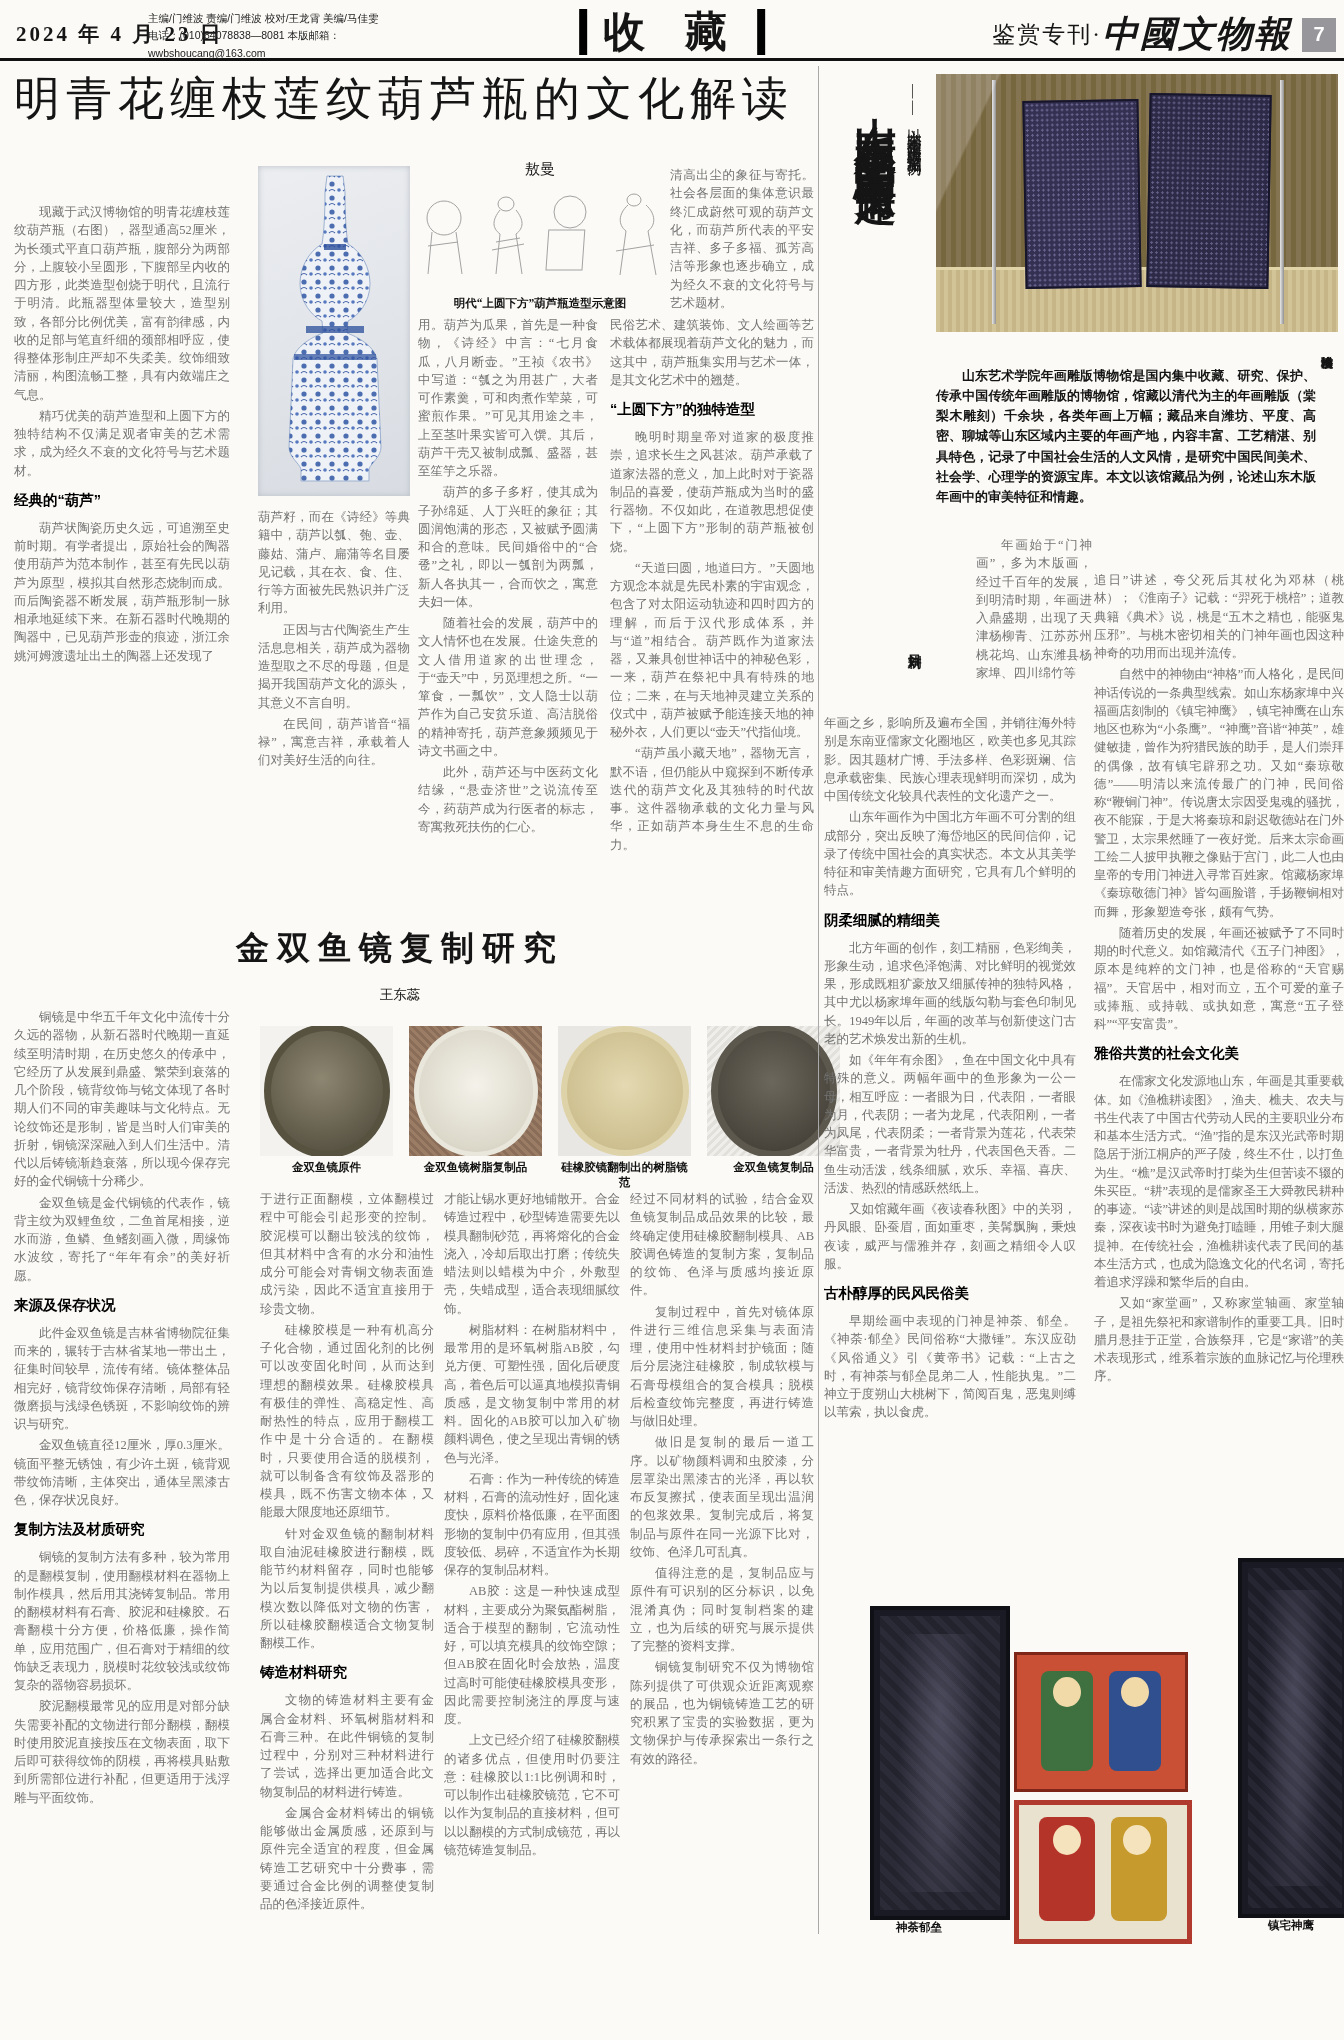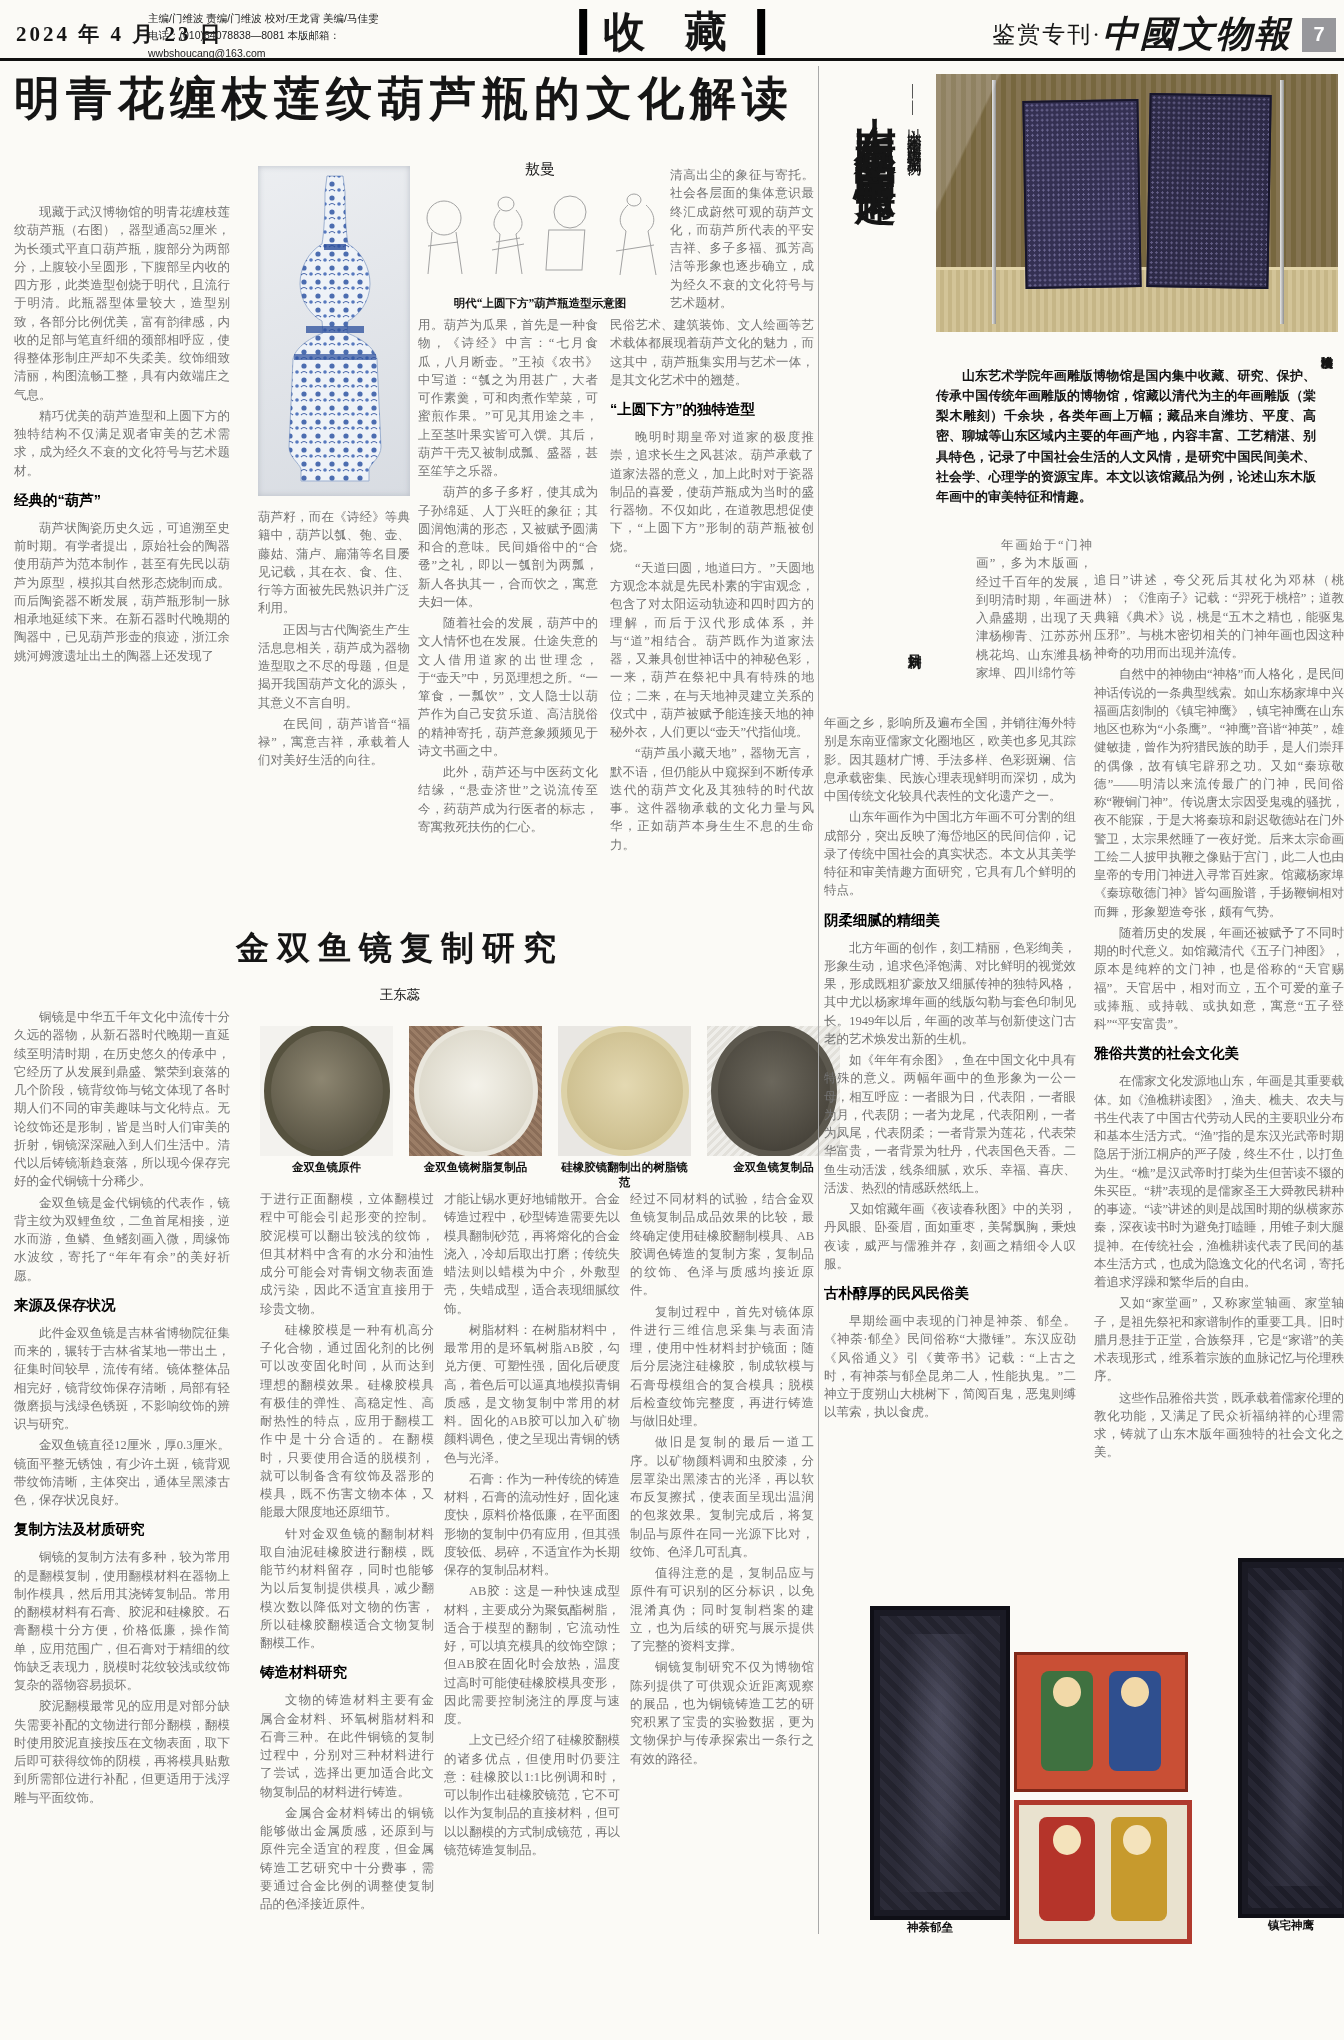--- a/index.html
+++ b/index.html
@@ -22,21 +22,21 @@
   .col{position:absolute;overflow:hidden}
   .para{font-size:12.5px;line-height:1.46;text-align:justify;text-indent:2em;margin:0 0 3px;color:#737373}
   .para.noindent{text-indent:0}
   .subhead{font-size:14.5px;font-weight:bold;margin:11px 0 9px;color:#000;
            font-family:"Liberation Sans","DejaVu Sans",sans-serif}
   .caption{font-size:11.5px;font-weight:bold;text-align:center;color:#111;
            font-family:Liberation Serif, serif}
   .vtext{writing-mode:vertical-rl}
   
   #article1{position:absolute;left:14px;top:68px;width:800px;height:848px}
-  .a1-title{position:absolute;left:0;top:0;width:800px;font-size:46px;font-weight:bold;letter-spacing:6px;white-space:nowrap}
+  .a1-title{position:absolute;left:0;top:0;width:800px;font-size:46px;font-weight:normal;letter-spacing:6px;white-space:nowrap}
   .a1-byline{position:absolute;left:404px;top:92px;width:244px;text-align:center;font-size:15px}
   .vase-fig{position:absolute;left:244px;top:98px;width:152px;height:330px;
             background:linear-gradient(160deg,#eceef1,#d8dce2);box-shadow:inset 0 0 6px #b9bec6}
   .draw-fig{position:absolute;left:404px;top:116px;width:244px;height:108px}
   .draw-cap{position:absolute;left:404px;top:228px;width:244px}
   
   #article2{position:absolute;left:14px;top:916px;width:800px;height:1018px}
   .a2-title{position:absolute;left:186px;top:10px;width:400px;text-align:center;font-size:33px;font-weight:bold;letter-spacing:8px}
   .a2-byline{position:absolute;left:186px;top:70px;width:400px;text-align:center;font-size:13.5px}
   .photo-row{position:absolute;left:246px;top:110px;width:556px;display:flex;gap:16px}
@@ -278,27 +278,26 @@
       <h3 class="subhead">古朴醇厚的民风民俗美</h3>
       <p class="para">早期绘画中表现的门神是神荼、郁垒。《神荼·郁垒》民间俗称“大撒锤”。东汉应劭《风俗通义》引《黄帝书》记载：“上古之时，有神荼与郁垒昆弟二人，性能执鬼。”二神立于度朔山大桃树下，简阅百鬼，恶鬼则缚以苇索，执以食虎。</p>
     </div>
   <div class="col" style="left:270px;top:505px;width:250px;height:982px">
       <p class="para noindent">追日”讲述，夸父死后其杖化为邓林（桃林）；《淮南子》记载：“羿死于桃棓”；道教典籍《典术》说，桃是“五木之精也，能驱鬼压邪”。与桃木密切相关的门神年画也因这种神奇的功用而出现并流传。</p>
       <p class="para">自然中的神物由“神格”而人格化，是民间神话传说的一条典型线索。如山东杨家埠中兴福画店刻制的《镇宅神鹰》，镇宅神鹰在山东地区也称为“小条鹰”。“神鹰”音谐“神英”，雄健敏捷，曾作为狩猎民族的助手，是人们崇拜的偶像，故有镇宅辟邪之功。又如“秦琼敬德”——明清以来流传最广的门神，民间俗称“鞭锏门神”。传说唐太宗因受鬼魂的骚扰，夜不能寐，于是大将秦琼和尉迟敬德站在门外警卫，太宗果然睡了一夜好觉。后来太宗命画工绘二人披甲执鞭之像贴于宫门，此二人也由皇帝的专用门神进入寻常百姓家。馆藏杨家埠《秦琼敬德门神》皆勾画脸谱，手扬鞭锏相对而舞，形象塑造夸张，颇有气势。</p>
       <p class="para">随着历史的发展，年画还被赋予了不同时期的时代意义。如馆藏清代《五子门神图》，原本是纯粹的文门神，也是俗称的“天官赐福”。天官居中，相对而立，五个可爱的童子或捧瓶、或持戟、或执如意，寓意“五子登科”“平安富贵”。</p>
       <h3 class="subhead">雅俗共赏的社会文化美</h3>
       <p class="para">在儒家文化发源地山东，年画是其重要载体。如《渔樵耕读图》，渔夫、樵夫、农夫与书生代表了中国古代劳动人民的主要职业分布和基本生活方式。“渔”指的是东汉光武帝时期隐居于浙江桐庐的严子陵，终生不仕，以打鱼为生。“樵”是汉武帝时打柴为生但苦读不辍的朱买臣。“耕”表现的是儒家圣王大舜教民耕种的事迹。“读”讲述的则是战国时期的纵横家苏秦，深夜读书时为避免打瞌睡，用锥子刺大腿提神。在传统社会，渔樵耕读代表了民间的基本生活方式，也成为隐逸文化的代名词，寄托着追求浮躁和繁华后的自由。</p>
       <p class="para">又如“家堂画”，又称家堂轴画、家堂轴子，是祖先祭祀和家谱制作的重要工具。旧时腊月悬挂于正堂，合族祭拜，它是“家谱”的美术表现形式，维系着宗族的血脉记忆与伦理秩序。</p>
-      <p class="para">这些作品雅俗共赏，既承载着儒家伦理的教化功能，又满足了民众祈福纳祥的心理需求，铸就了山东木版年画独特的社会文化之美。</p>
     </div>
 
   <div class="stele" style="left:46px;top:1540px;width:132px;height:306px">
     <div class="ghost"></div>
   </div>
-  <div class="caption" style="position:absolute;left:40px;top:1854px;width:132px">神荼郁垒</div>
+  <div class="caption" style="position:absolute;left:29px;top:1854px;width:132px">神荼郁垒</div>
 
   <div class="prints">
     <div class="print1">
       <div class="fig"></div>
         <div class="fig fig2"></div>
         <div class="face"></div>
         <div class="face face2"></div>
     </div>
     <div class="print2">
       <div class="fig"></div>

